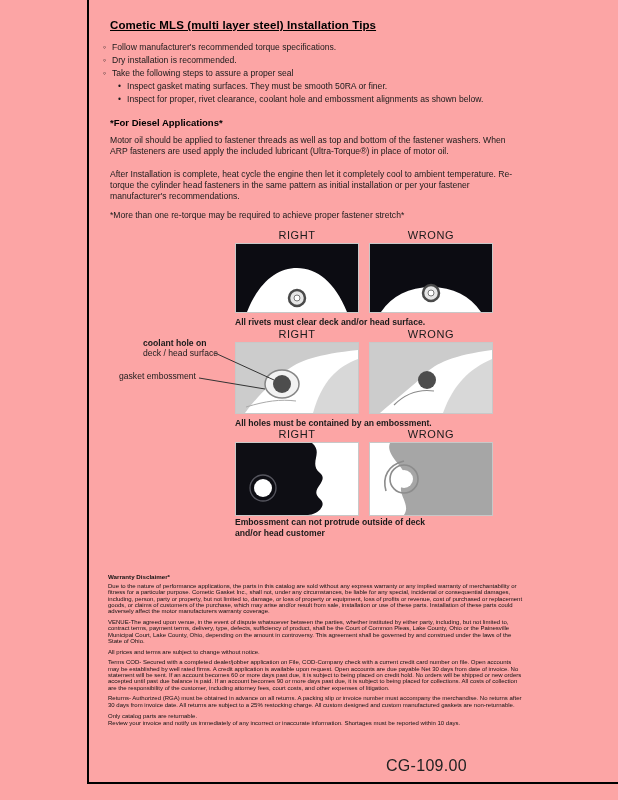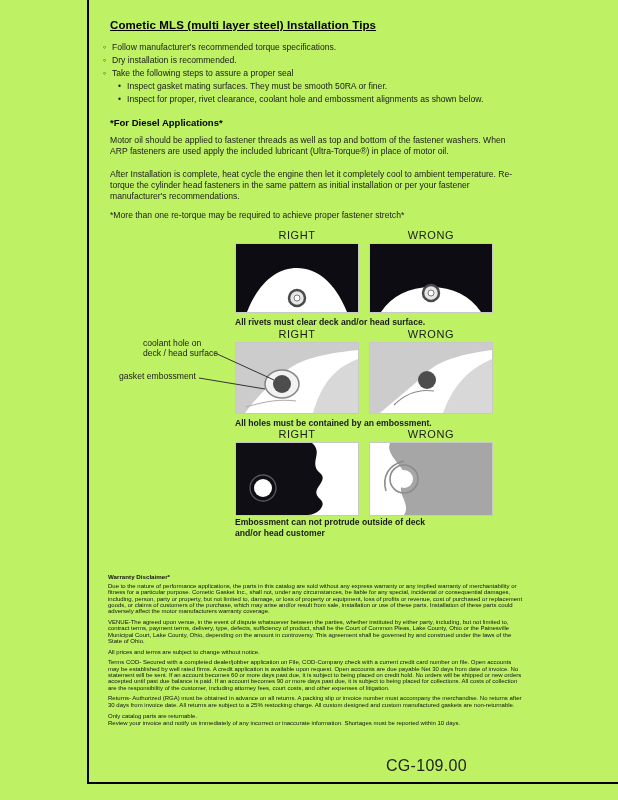--- a/index.html
+++ b/index.html
@@ -2,21 +2,21 @@
 <html><head>
 <meta charset="utf-8">
 <style>
   * { margin:0; padding:0; box-sizing:border-box; }
   html,body { background:#ffffff; }
   body {
     width:618px; height:800px;
     font-family:"Liberation Sans", sans-serif;
     color:#111111;
   }
-  .sheet { position:relative; width:618px; height:800px; background:#bef264; overflow:hidden; }
+  .sheet { position:relative; width:618px; height:800px; background:#fca5a5; overflow:hidden; }
 
   .rule-left   { position:absolute; left:87px; top:0; width:2px; height:784px; background:#000; }
   .rule-bottom { position:absolute; left:87px; top:782px; right:0; height:2px; background:#000; }
 
   .title {
     position:absolute; left:110px; top:19px;
     font-size:11.5px; font-weight:bold; text-decoration:underline;
     letter-spacing:0.1px; color:#000;
   }
 
@@ -37,21 +37,21 @@
   #diag3 { top:428px; }
   .diag-head { display:flex; gap:10px; font-size:11px; color:#1a1a1a; letter-spacing:0.6px; margin-bottom:2px; }
   .diag-head span { width:124px; text-align:center; }
   .diag-imgs { display:flex; gap:10px; }
   .diag-imgs .img { width:124px; border:1px solid #c8c8c8; background:#fff; }
   .img svg { display:block; }
   .diag-caption { font-size:8.6px; margin-top:4px; color:#1a1a1a;font-weight:bold; }
   .diag-caption.tight { margin-top:1px; }
 
   .call-label { position:absolute; font-size:8.6px; color:#1a1a1a; white-space:nowrap; }
-  #lbl-coolant1 { left:143px; top:338px; }
+  #lbl-coolant1 { left:143px; top:338px;font-weight:bold; }
   #lbl-coolant2 { left:143px; top:348px; }
   #lbl-emboss   { left:119px; top:371px; }
   .connectors { position:absolute; left:100px; top:340px; width:180px; height:62px; pointer-events:none; }
 
   .warranty { position:absolute; left:108px; top:573px; width:416px; color:#111; }
   .warranty .w-head { font-size:6.2px; font-weight:bold; margin-bottom:3px; }
   .warranty p { font-size:6px; line-height:6.3px; margin-bottom:4.5px; }
   .warranty p.tight { margin-bottom:1px; }
 
   .footer-code { position:absolute; left:386px; top:757px; font-size:16px; color:#222; letter-spacing:0.3px; }

